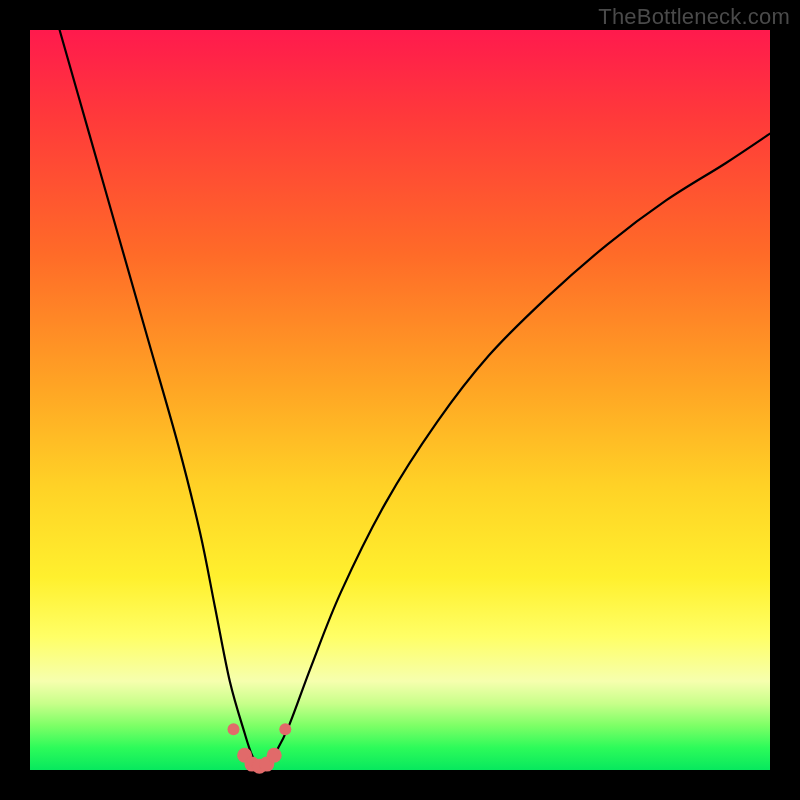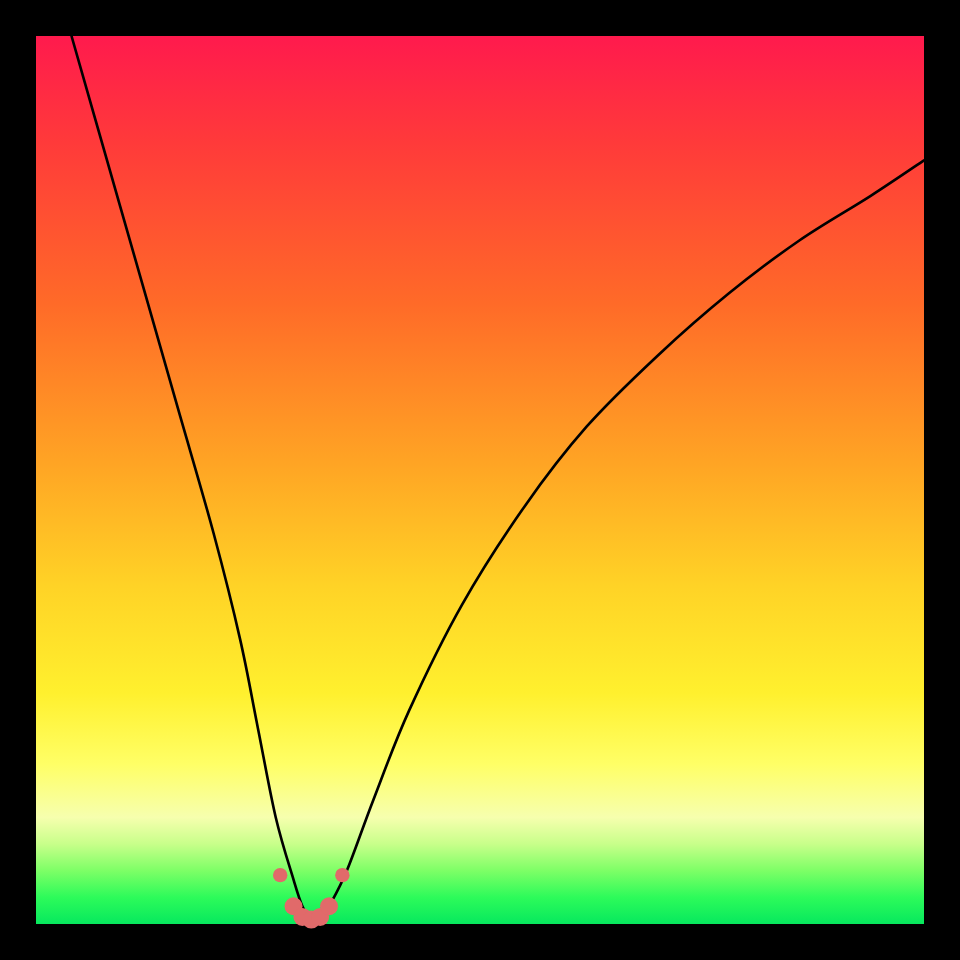--- a/index.html
+++ b/index.html
@@ -78,13 +78,14 @@
           <circle cx="203.50000000000003" cy="699.3" r="6" class="marker"></circle>
           <circle cx="214.6" cy="725.2" r="7.5" class="marker"></circle>
           <circle cx="222" cy="734.08" r="7.5" class="marker"></circle>
           <circle cx="229.4" cy="736.3" r="7.5" class="marker"></circle>
           <circle cx="236.8" cy="734.08" r="7.5" class="marker"></circle>
           <circle cx="244.20000000000002" cy="725.2" r="7.5" class="marker"></circle>
           <circle cx="255.29999999999998" cy="699.3" r="6" class="marker"></circle>
         </g>
     </svg>
   </div>
+  <div class="watermark">TheBottleneck.com</div>
 </div>
 
 </body></html>

